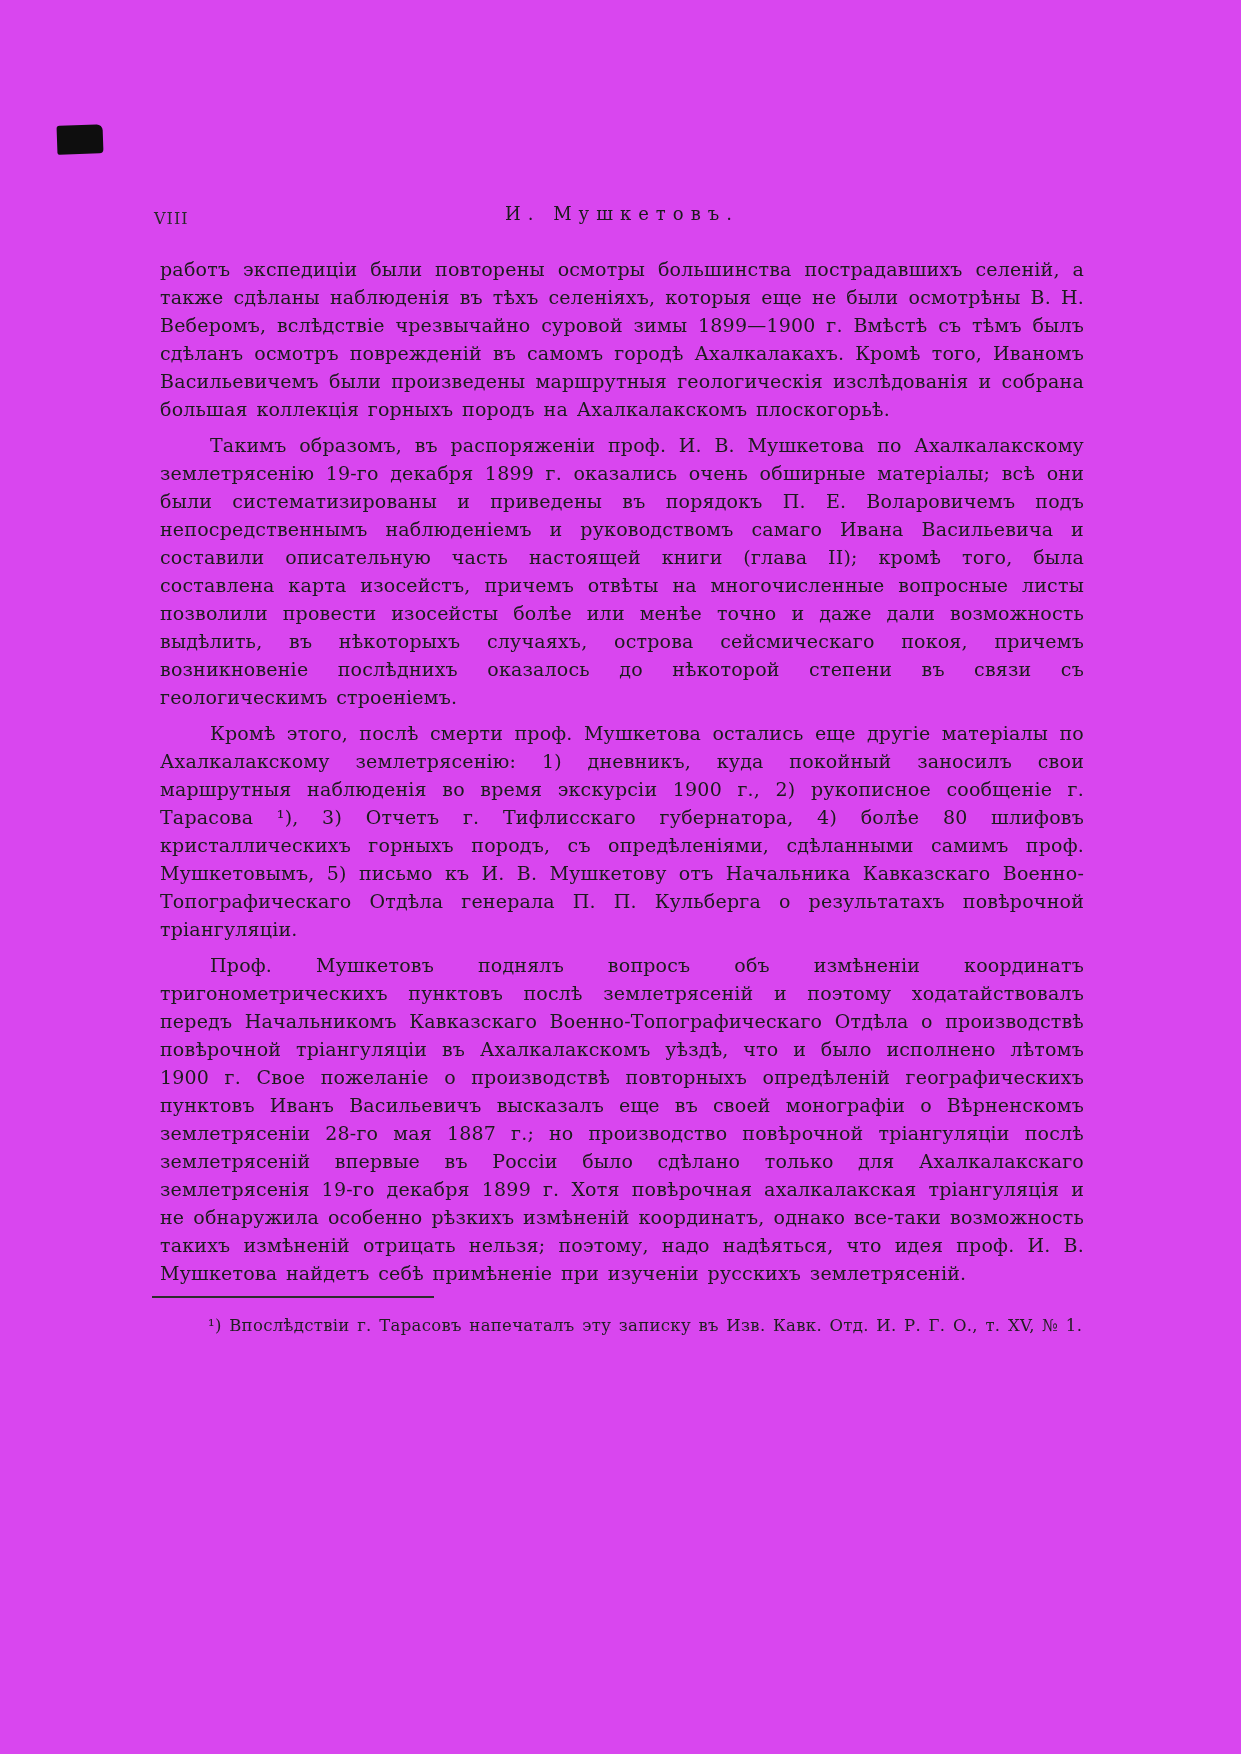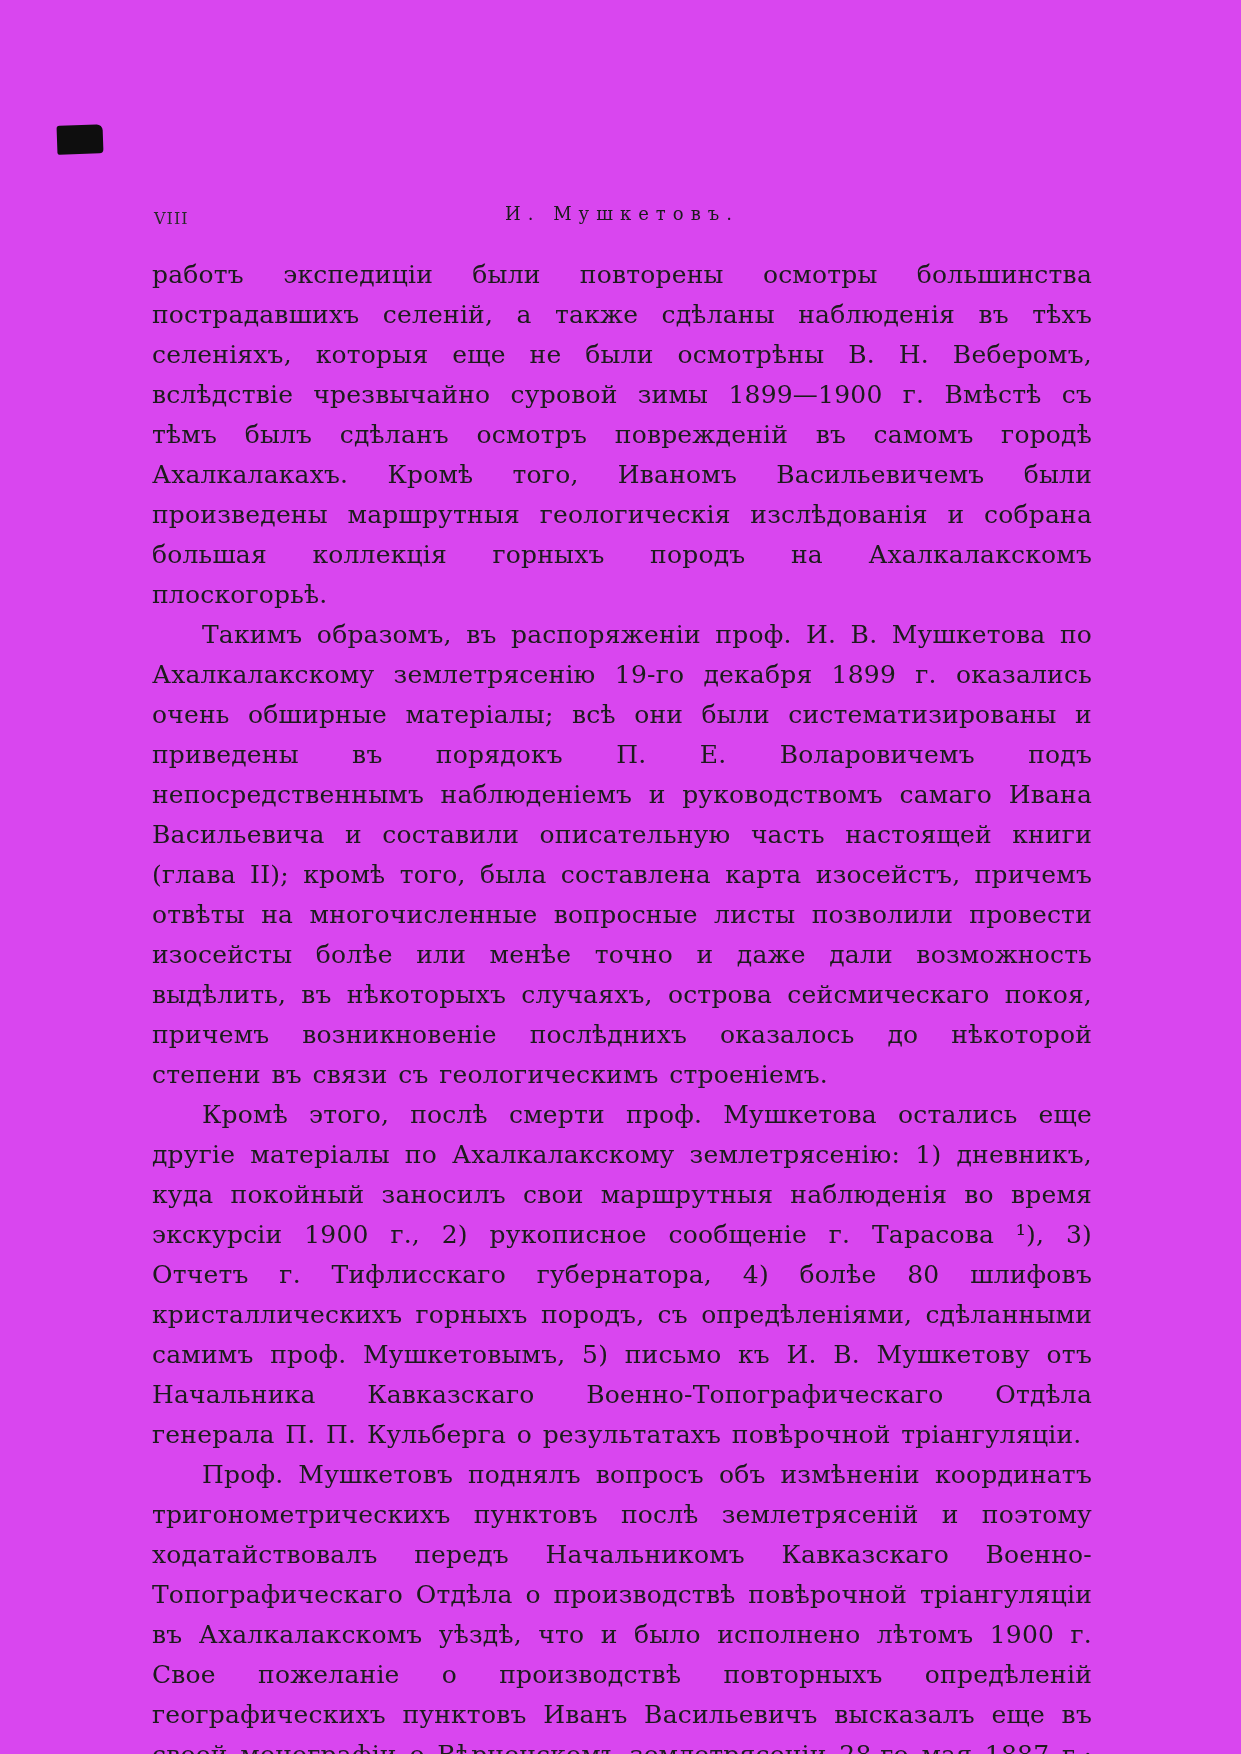--- a/index.html
+++ b/index.html
@@ -47,23 +47,23 @@
     letter-spacing: 1px;
     color: #2a2a2a;
   }
   .running-title {
     text-align: center;
     font-size: 18px;
     letter-spacing: 7px;
     color: #1b1b1b;
   }
   .body-text p {
-    margin: 0;
-    font-size: 25px;
-    line-height: 40px;
+    margin: 8px;
+    font-size: 19px;
+    line-height: 28px;
     text-align: justify;
     text-indent: 50px;
     word-spacing: 2.5px;
     letter-spacing: 0.2px;
   }
   .body-text p.no-indent {
     text-indent: 0;
   }
   .footnote {
     position: absolute;
@@ -103,14 +103,18 @@
 
     <div class="body-text">
       <p class="no-indent">работъ экспедиціи были повторены осмотры большинства пострадавшихъ селеній, а также сдѣланы наблюденія въ тѣхъ селеніяхъ, которыя еще не были осмотрѣны В. Н. Веберомъ, вслѣдствіе чрезвычайно суровой зимы 1899—1900 г. Вмѣстѣ съ тѣмъ былъ сдѣланъ осмотръ поврежденій въ самомъ городѣ Ахалкалакахъ. Кромѣ того, Иваномъ Васильевичемъ были произведены маршрутныя геологическія изслѣдованія и собрана большая коллекція горныхъ породъ на Ахалкалакскомъ плоскогорьѣ.</p>
       <p>Такимъ образомъ, въ распоряженіи проф. И. В. Мушкетова по Ахалкалакскому землетрясенію 19-го декабря 1899 г. оказались очень обширные матеріалы; всѣ они были систематизированы и приведены въ порядокъ П. Е. Воларовичемъ подъ непосредственнымъ наблюденіемъ и руководствомъ самаго Ивана Васильевича и составили описательную часть настоящей книги (глава II); кромѣ того, была составлена карта изосейстъ, причемъ отвѣты на многочисленные вопросные листы позволили провести изосейсты болѣе или менѣе точно и даже дали возможность выдѣлить, въ нѣкоторыхъ случаяхъ, острова сейсмическаго покоя, причемъ возникновеніе послѣднихъ оказалось до нѣкоторой степени въ связи съ геологическимъ строеніемъ.</p>
       <p>Кромѣ этого, послѣ смерти проф. Мушкетова остались еще другіе матеріалы по Ахалкалакскому землетрясенію: 1) дневникъ, куда покойный заносилъ свои маршрутныя наблюденія во время экскурсіи 1900 г., 2) рукописное сообщеніе г. Тарасова ¹), 3) Отчетъ г. Тифлисскаго губернатора, 4) болѣе 80 шлифовъ кристаллическихъ горныхъ породъ, съ опредѣленіями, сдѣланными самимъ проф. Мушкетовымъ, 5) письмо къ И. В. Мушкетову отъ Начальника Кавказскаго Военно-Топографическаго Отдѣла генерала П. П. Кульберга о результатахъ повѣрочной тріангуляціи.</p>
       <p>Проф. Мушкетовъ поднялъ вопросъ объ измѣненіи координатъ тригонометрическихъ пунктовъ послѣ землетрясеній и поэтому ходатайствовалъ передъ Начальникомъ Кавказскаго Военно-Топографическаго Отдѣла о производствѣ повѣрочной тріангуляціи въ Ахалкалакскомъ уѣздѣ, что и было исполнено лѣтомъ 1900 г. Свое пожеланіе о производствѣ повторныхъ опредѣленій географическихъ пунктовъ Иванъ Васильевичъ высказалъ еще въ своей монографіи о Вѣрненскомъ землетрясеніи 28-го мая 1887 г.; но производство повѣрочной тріангуляціи послѣ землетрясеній впервые въ Россіи было сдѣлано только для Ахалкалакскаго землетрясенія 19-го декабря 1899 г. Хотя повѣрочная ахалкалакская тріангуляція и не обнаружила особенно рѣзкихъ измѣненій координатъ, однако все-таки возможность такихъ измѣненій отрицать нельзя; поэтому, надо надѣяться, что идея проф. И. В. Мушкетова найдетъ себѣ примѣненіе при изученіи русскихъ землетрясеній.</p>
     </div>
 
   </div>
 
+  <div class="footnote">
+    <div class="footnote-rule"></div>
+    <p class="footnote-text">¹) Впослѣдствіи г. Тарасовъ напечаталъ эту записку въ Изв. Кавк. Отд. И. Р. Г. О., т. XV, № 1.</p>
+  </div>
 
 </div>
 
 </body></html>

